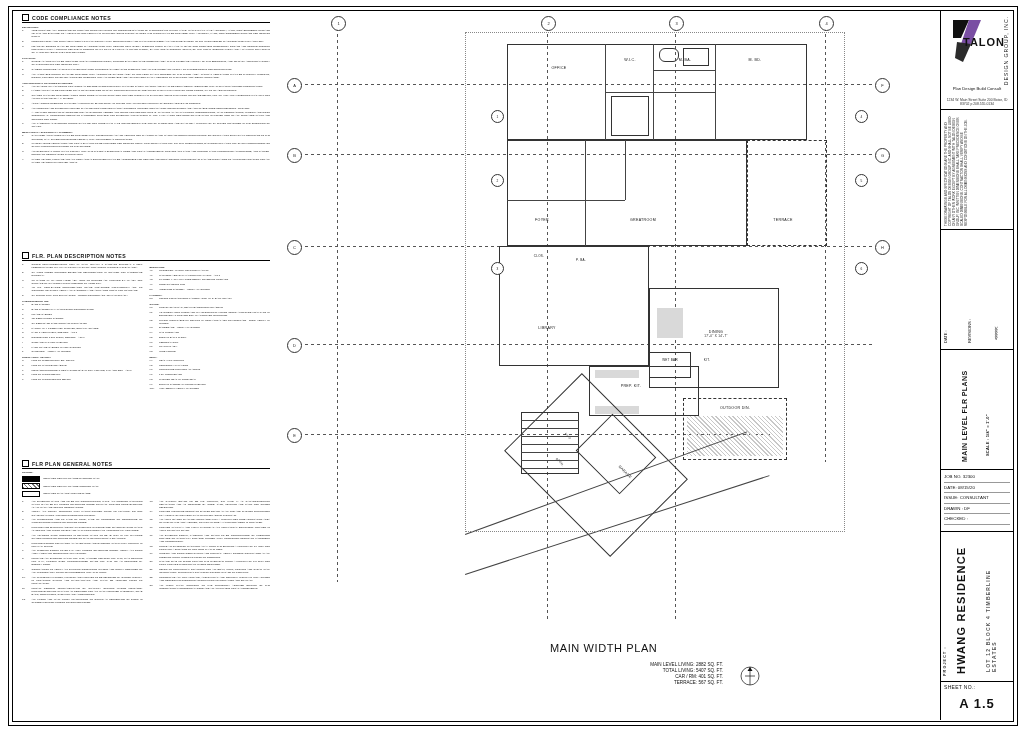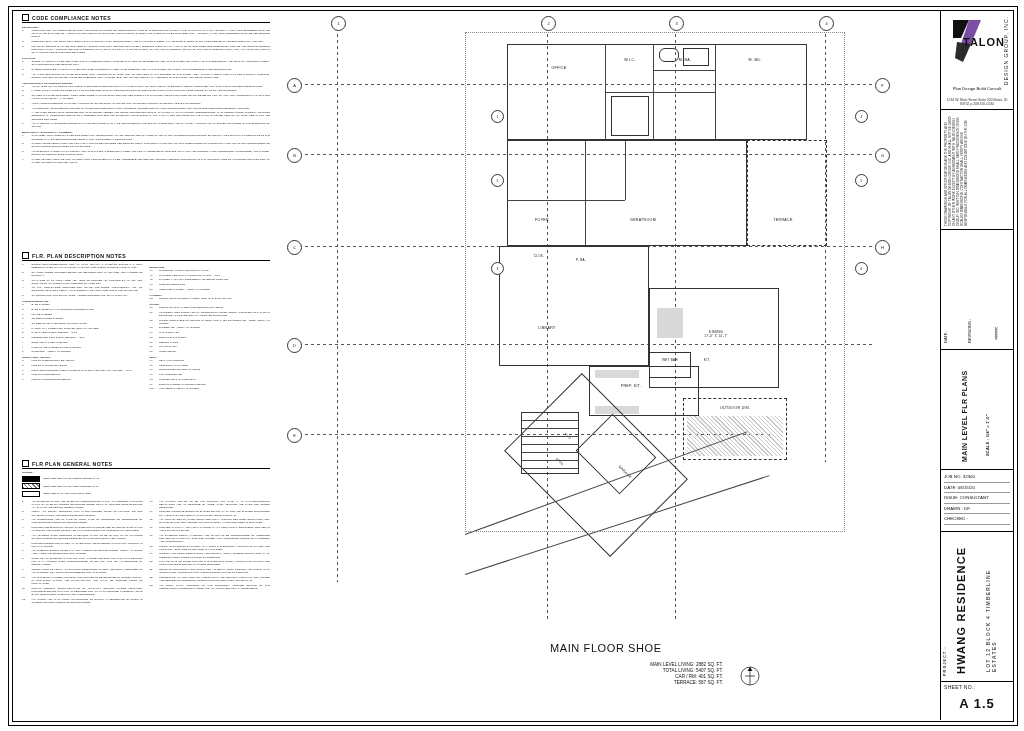--- a/index.html
+++ b/index.html
@@ -579,21 +579,21 @@
 
     <div class="wl" style="left:180px;top:18px;width:380px;height:500px;border-style:dotted;border-color:#888;"></div>
 
     <div class="bub" style="left:206px;top:96px;width:11px;height:11px;font-size:3.2px;">1<br></div>
     <div class="bub" style="left:206px;top:160px;width:11px;height:11px;font-size:3.2px;">2</div>
     <div class="bub" style="left:206px;top:248px;width:11px;height:11px;font-size:3.2px;">3</div>
     <div class="bub" style="left:570px;top:96px;width:11px;height:11px;font-size:3.2px;">4</div>
     <div class="bub" style="left:570px;top:160px;width:11px;height:11px;font-size:3.2px;">5</div>
     <div class="bub" style="left:570px;top:248px;width:11px;height:11px;font-size:3.2px;">6</div>
 
-    <div class="plan-title">MAIN FLOOR SHOE</div>
+    <div class="plan-title">MAIN WIDTH PLAN</div>
 
     <div class="areas" id="areas">
         <div>MAIN LEVEL LIVING: 2882 SQ. FT.</div>
         <div>TOTAL LIVING: 5407 SQ. FT.</div>
         <div>CAR / RM: 401 SQ. FT.</div>
         <div>TERRACE: 567 SQ. FT.</div>
       </div>
 
     <div class="northmark">
       <svg viewBox="0 0 26 28" width="26" height="28">

